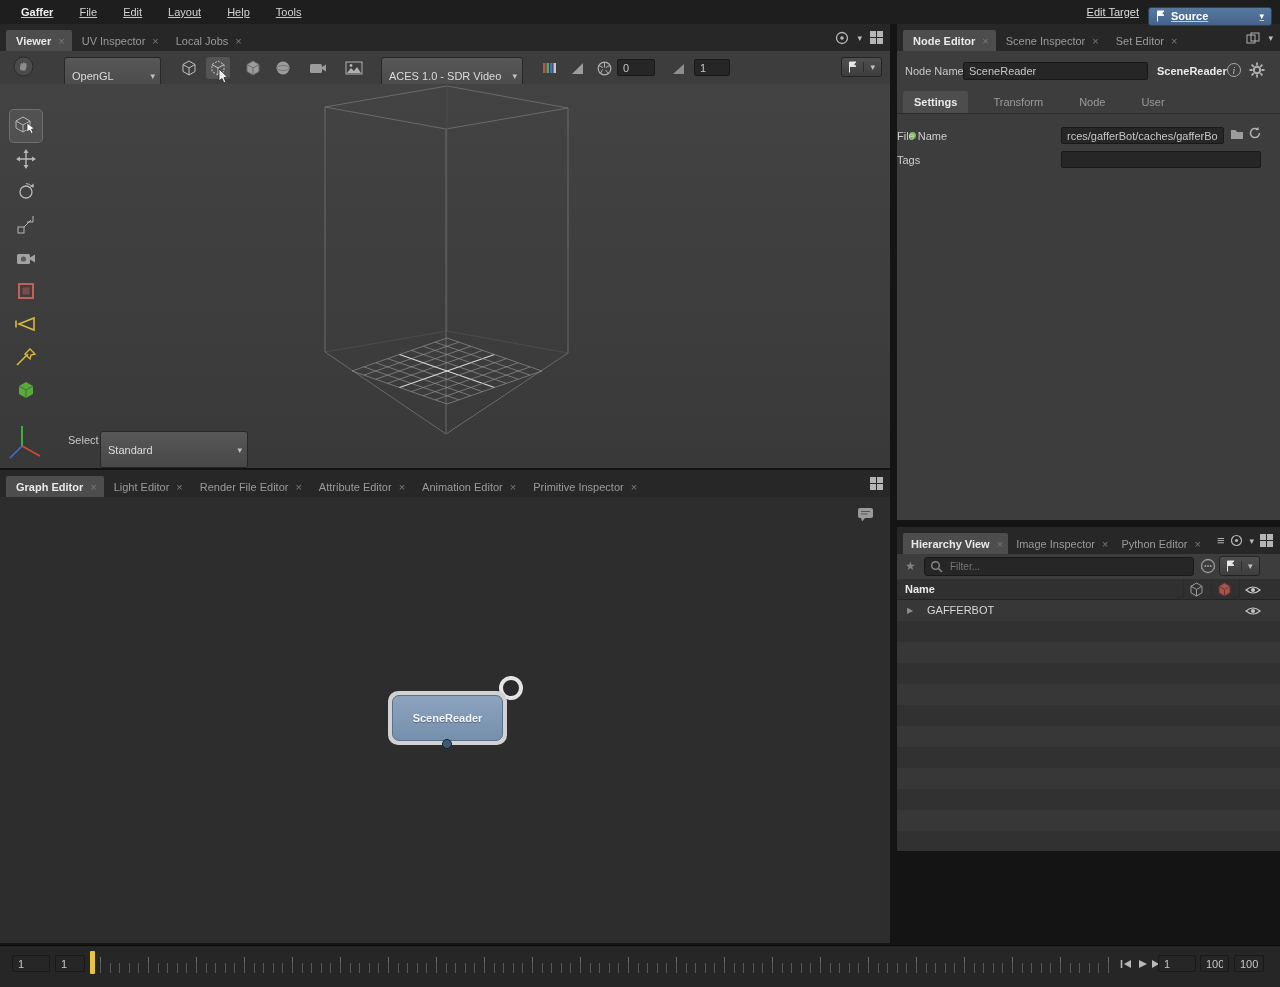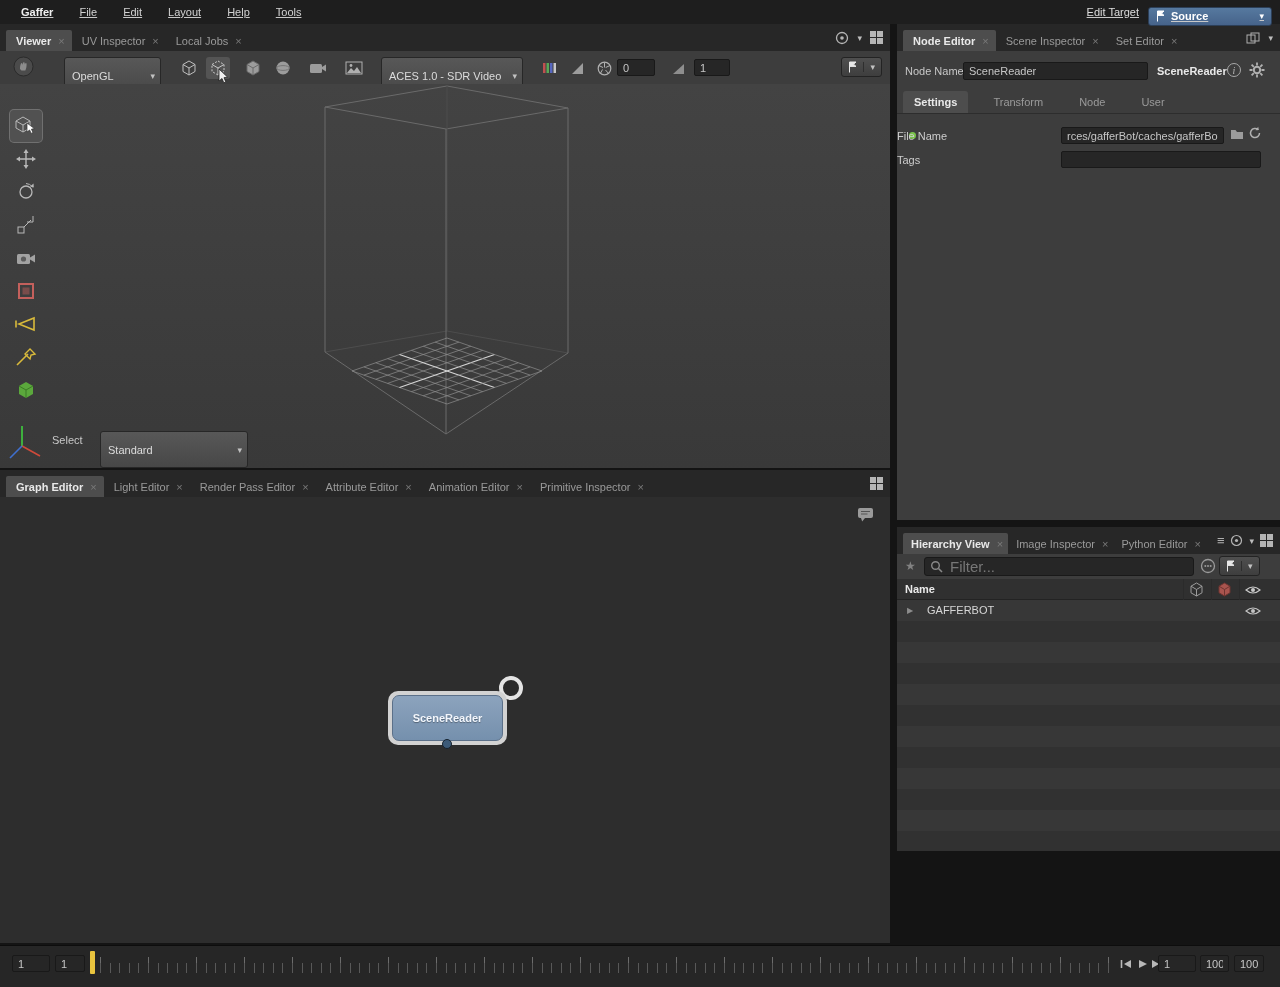--- a/index.html
+++ b/index.html
@@ -91,21 +91,21 @@
     border-radius:50%; background:#79c34a; }
   .rlabel { position:absolute; left:0; width:158px; text-align:left; color:#cdcdcd; }
 
   
   #hier-panel { left:897px; top:527px; width:383px; height:324px; background:#343434; }
   #hier-filter-row { position:absolute; left:0; right:0; top:27px; height:25px; background:#3d3d3d; }
   #hier-search { position:absolute; left:27px; top:3px; width:270px; height:19px;
     background:#262626; border:1px solid #191919; border-radius:3px;
     display:flex; align-items:center; gap:5px; padding:0 5px; }
   #hier-search input { flex:1; background:transparent; border:none; outline:none;
-    color:#c6c6c6; font-family:"Liberation Sans",sans-serif; font-size:15px; }
+    color:#c6c6c6; font-family:"Liberation Sans",sans-serif; font-size:10px; }
   #hier-header { position:absolute; left:0; right:0; top:52px; height:21px;
     background:#303030; border-bottom:1px solid #232323; }
   #hier-rows { position:absolute; left:0; right:0; top:73px; bottom:0;
     background:repeating-linear-gradient(180deg,#373737 0 21px,#313131 21px 42px); }
   .colsep { position:absolute; top:52px; bottom:0; width:1px; background:#2b2b2b; }
   #row-gafferbot { position:absolute; left:0; right:0; top:0; height:21px; }
 
   
   #timeline { position:absolute; left:0; top:945px; width:1280px; height:42px;
     background:#262626; border-top:1px solid #0d0d0d; }
@@ -356,21 +356,21 @@
   </div>
 
   <div style="position:absolute; left:6px; top:396px; z-index:3;">
     <svg width="40" height="44">
         <path d="M16 26V6" stroke="#3fcf3f" stroke-width="1.6"></path>
         <path d="M16 26l18 10" stroke="#cf4a3a" stroke-width="1.6"></path>
         <path d="M16 26L4 38" stroke="#3f6fcf" stroke-width="1.6"></path>
       </svg>
   </div>
 
-  <span class="label" style="left:52px; top:410px; z-index:3;">Select</span>
+  <span class="label" style="left:68px; top:410px; z-index:3;">Select</span>
   <div class="dd" style="left:100px; top:407px; width:148px; z-index:3;">
     <span>Standard</span>
     <span class="arrow">▾</span>
   </div>
 
   <div id="mouse-cursor">
     <svg width="13" height="17">
         <path d="M1 1v12l3-2.5 1.8 4.3 2-.9L6 9.7 9.5 9z" fill="#f0f0f0" stroke="#222" stroke-width=".8"></path>
       </svg>
   </div>
@@ -380,21 +380,21 @@
   <div class="tabbar">
     <div class="tab active">
       <span>Graph Editor</span>
       <span class="close">×</span>
     </div>
     <div class="tab">
       <span>Light Editor</span>
       <span class="close">×</span>
     </div>
     <div class="tab">
-      <span>Render Pass Editor</span>
+      <span>Render File Editor</span>
       <span class="close">×</span>
     </div>
     <div class="tab">
       <span>Attribute Editor</span>
       <span class="close">×</span>
     </div>
     <div class="tab">
       <span>Animation Editor</span>
       <span class="close">×</span>
     </div>

